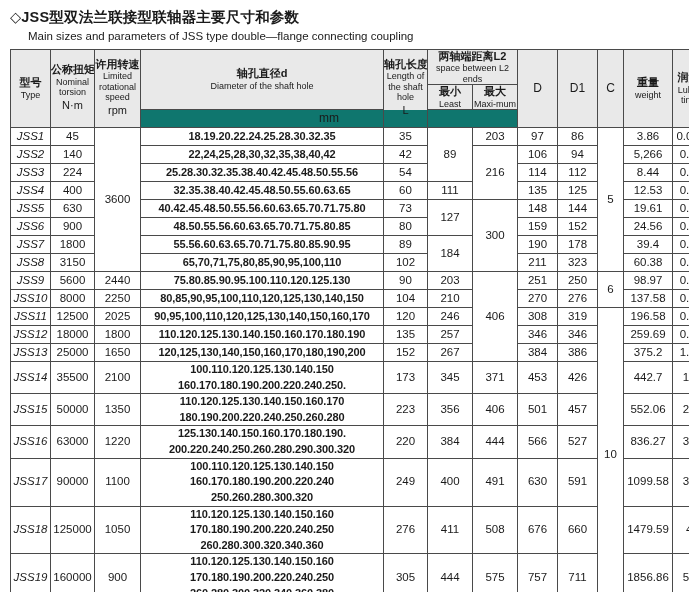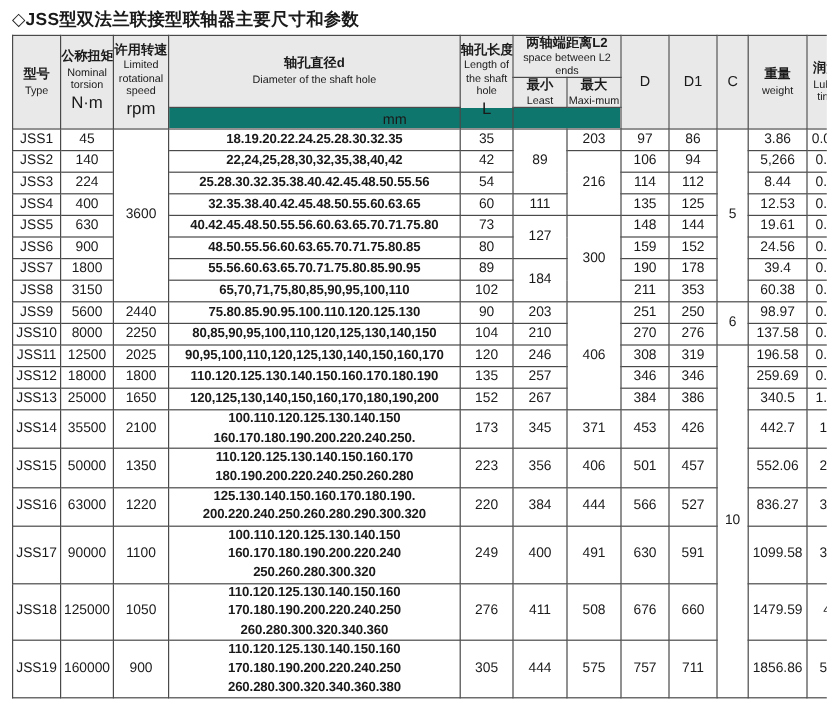--- a/index.html
+++ b/index.html
@@ -60,50 +60,51 @@
     display: block;
     line-height: 1.25;
     white-space: nowrap;
   }
   .hdr-en {
     font-size: 9px;
     display: block;
     line-height: 1.15;
   }
   .hdr-unit {
-    font-size: 14px;
+    font-size: 11px;
     display: block;
     line-height: 1.4;
     padding-top: 1px;
   }
   .hdr-plain {
     font-size: 12px;
     display: block;
   }
   .unit-row th {
     background: #0f766e;
     height: 17px;
     font-size: 12px;
   }
   tbody td {
     height: 17px;
     font-size: 11.5px;
     background: #ffffff;
   }
-  td.type-cell { font-size: 11.5px; }
+  td.type-cell { font-size: 11.5px; font-style: italic; }
   td.dia-cell { font-size: 11px; letter-spacing: -.1px; }
   td.dia-cell .ln { display: block; line-height: 1.42; white-space: nowrap; font-weight: bold; }
   .tall td { height: auto; }
 </style>
 </head>
 <body>
 
 <div class="page">
 
   <div class="title-cn">◇JSS型双法兰联接型联轴器主要尺寸和参数</div>
+  <div class="title-en">Main sizes and parameters of JSS type double—flange connecting coupling</div>
 
   <table class="spec">
     <colgroup>
       <col style="width:40px">
       <col style="width:44px">
       <col style="width:46px">
       <col style="width:243px">
       <col style="width:44px">
       <col style="width:45px">
       <col style="width:45px">
@@ -270,21 +271,21 @@
           <td>0.173</td>
         </tr>
         <tr>
           <td class="type-cell">JSS8</td>
           <td>3150</td>
           <td class="dia-cell">
             <span class="ln">65,70,71,75,80,85,90,95,100,110</span>
           </td>
           <td>102</td>
           <td>211</td>
-          <td>353</td>
+          <td>323</td>
           <td>60.38</td>
           <td>0.254</td>
         </tr>
         <tr>
           <td class="type-cell">JSS9</td>
           <td>5600</td>
           <td>2440</td>
           <td class="dia-cell">
             <span class="ln">75.80.85.90.95.100.110.120.125.130</span>
           </td>
@@ -344,21 +345,21 @@
           <td class="type-cell">JSS13</td>
           <td>25000</td>
           <td>1650</td>
           <td class="dia-cell">
             <span class="ln">120,125,130,140,150,160,170,180,190,200</span>
           </td>
           <td>152</td>
           <td>267</td>
           <td>384</td>
           <td>386</td>
-          <td>340.5</td>
+          <td>375.2</td>
           <td>1.135</td>
         </tr>
         <tr class="tall">
           <td class="type-cell">JSS14</td>
           <td>35500</td>
           <td>2100</td>
           <td class="dia-cell">
             <span class="ln">100.110.120.125.130.140.150</span>
             <span class="ln">160.170.180.190.200.220.240.250.</span>
           </td>

